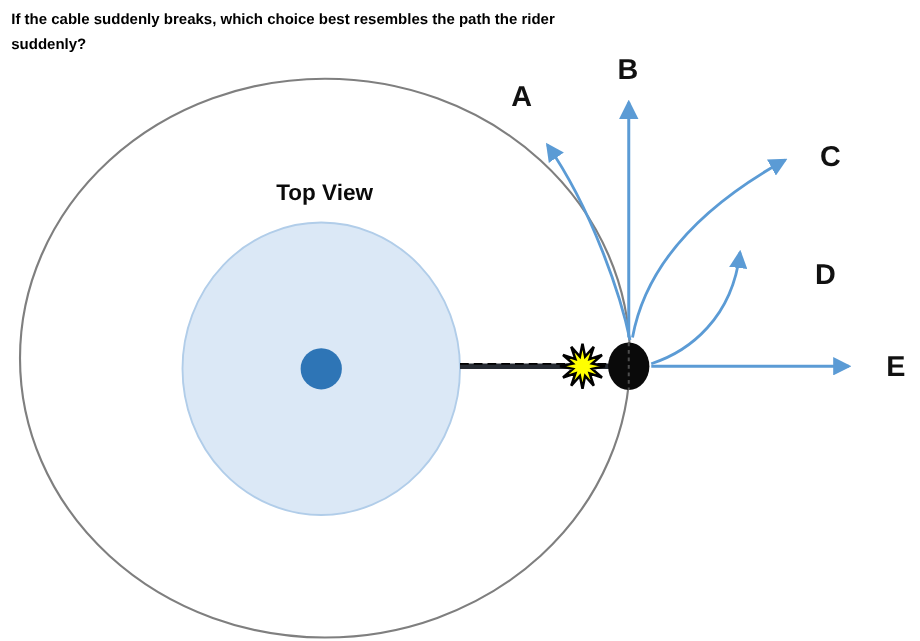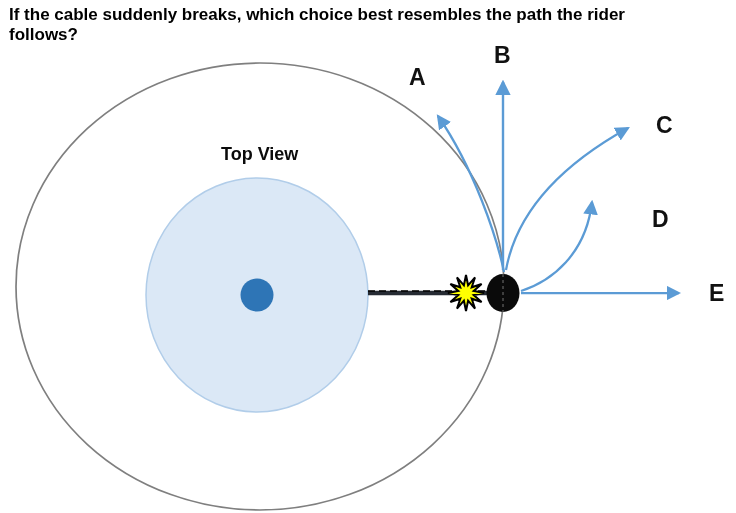--- a/index.html
+++ b/index.html
@@ -13,21 +13,21 @@
     width: 736px;
     height: 513px;
     background: #ffffff;
     overflow: hidden;
   }
   .question {
     position: absolute;
     left: 9px;
     top: 5px;
     width: 640px;
-    font-size: 17px;
+    font-size: 12px;
     font-weight: bold;
     color: #000000;
     line-height: 20px;
     letter-spacing: 0px;
   }
   .diagram-svg {
     position: absolute;
     left: 0;
     top: 0;
   }
@@ -44,21 +44,21 @@
     fill: #0a0a0a;
   }
 </style>
 </head>
 <body>
 
 <div class="stage">
 
   <div class="question">
     <div>If the cable suddenly breaks, which choice best resembles the path the rider</div>
-    <div>follows?</div>
+    <div>suddenly?</div>
   </div>
 
   <svg class="diagram-svg" width="736" height="513" viewBox="0 0 736 513">
     <defs>
       <marker id="arrowhead" viewBox="0 0 10 10" refX="8.5" refY="5" markerWidth="6.5" markerHeight="6.5" orient="auto-start-reverse">
         <path d="M0,0 L10,5 L0,10 z" fill="#5b9bd5"></path>
       </marker>
     </defs>
 
     <ellipse cx="260" cy="286.5" rx="244" ry="223.5" fill="none" stroke="#7f7f7f" stroke-width="1.7"></ellipse>

